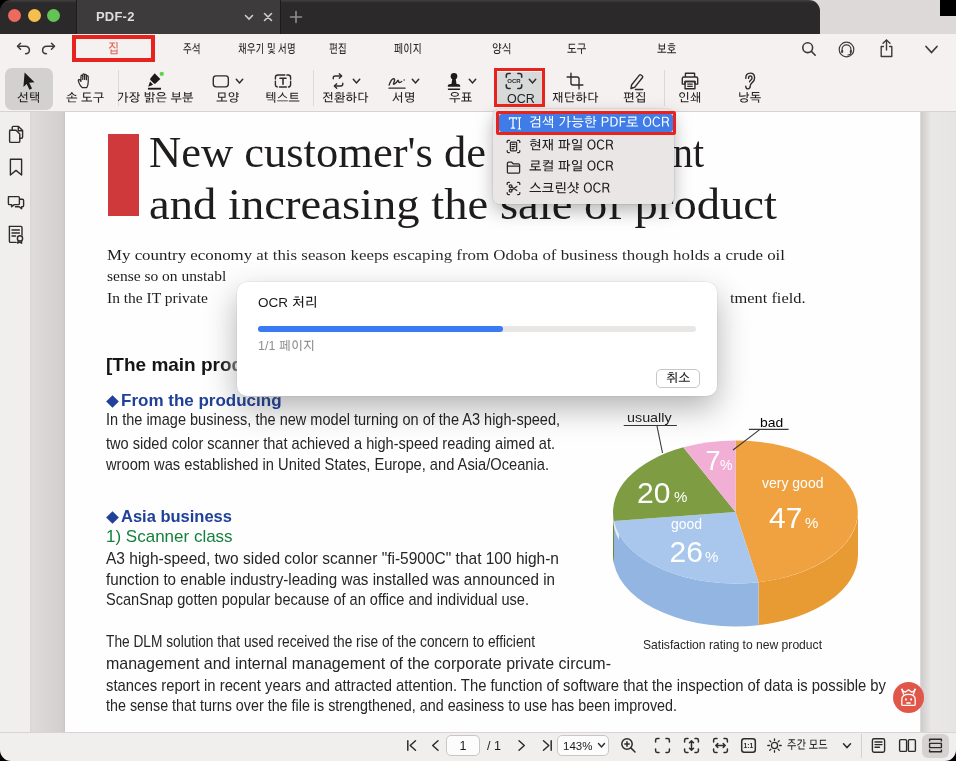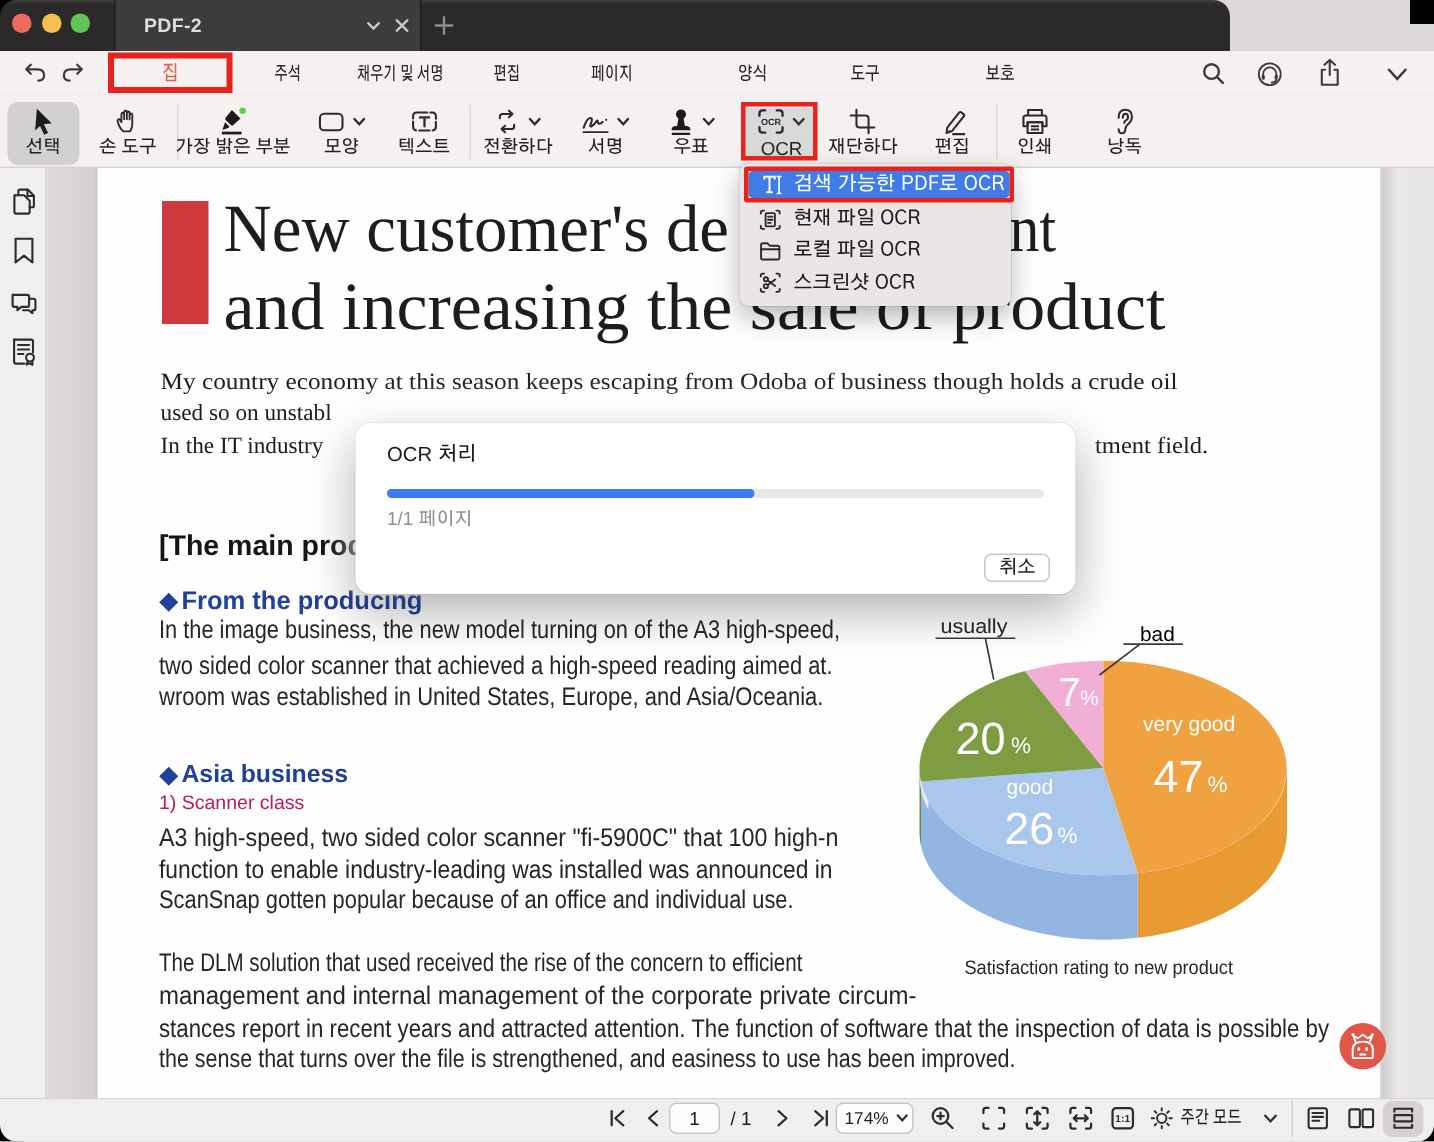--- a/index.html
+++ b/index.html
@@ -349,30 +349,30 @@
     </svg>
 <div id="lgut"></div>
     <div id="page"></div>
     <div id="rgut"></div>
 <div class="abs z1" style="left:65px;top:112px;width:856px;height:619px;overflow:hidden">
       <div style="position:absolute;left:-65px;top:-112px;width:956px;height:761px">
 <div class="abs" id="Lh1a" style="left:149px;top:129.7px;font-family:'Liberation Serif',serif;font-weight:400;color:#1f1c1c;font-size:45px;line-height:1;white-space:nowrap;transform:scaleX(0.9897);transform-origin:0 0">New customer's de</div>
         <div class="abs" id="Lh1b" style="left:673px;top:129.7px;font-family:'Liberation Serif',serif;font-weight:400;color:#1f1c1c;font-size:45px;line-height:1;white-space:nowrap;transform:scaleX(0.8853);transform-origin:0 0">nt</div>
         <div class="abs" id="Lh2" style="left:149px;top:181.7px;font-family:'Liberation Serif',serif;font-weight:400;color:#1f1c1c;font-size:45px;line-height:1;white-space:nowrap;transform:scaleX(1.0363);transform-origin:0 0">and increasing the sale of product</div>
         <div class="abs" id="Lp1a" style="left:107px;top:246.8px;font-family:'Liberation Serif',serif;font-weight:400;color:#1f1c1c;font-size:15.5px;line-height:1;white-space:nowrap;transform:scaleX(1.0877);transform-origin:0 0">My country economy at this season keeps escaping from Odoba of business though holds a crude oil</div>
-        <div class="abs" id="Lp1b" style="left:107px;top:268.3px;font-family:'Liberation Serif',serif;font-weight:400;color:#1f1c1c;font-size:15.5px;line-height:1;white-space:nowrap;transform:scaleX(1.0000);transform-origin:0 0">used so on unstabl</div>
-        <div class="abs" id="Lp1c" style="left:107px;top:289.8px;font-family:'Liberation Serif',serif;font-weight:400;color:#1f1c1c;font-size:15.5px;line-height:1;white-space:nowrap;transform:scaleX(1.0000);transform-origin:0 0">In the IT industry</div>
+        <div class="abs" id="Lp1b" style="left:107px;top:268.3px;font-family:'Liberation Serif',serif;font-weight:400;color:#1f1c1c;font-size:15.5px;line-height:1;white-space:nowrap;transform:scaleX(1.0000);transform-origin:0 0">sense so on unstabl</div>
+        <div class="abs" id="Lp1c" style="left:107px;top:289.8px;font-family:'Liberation Serif',serif;font-weight:400;color:#1f1c1c;font-size:15.5px;line-height:1;white-space:nowrap;transform:scaleX(1.0000);transform-origin:0 0">In the IT private</div>
         <div class="abs" id="Lp1d" style="left:729.5px;top:289.8px;font-family:'Liberation Serif',serif;font-weight:400;color:#1f1c1c;font-size:15.5px;line-height:1;white-space:nowrap;transform:scaleX(1.0566);transform-origin:0 0">tment field.</div>
         <div class="abs" id="Lhm" style="left:106px;top:354.6px;font-family:'Liberation Sans',sans-serif;font-weight:700;color:#161414;font-size:19px;line-height:1;white-space:nowrap;transform:scaleX(1.0000);transform-origin:0 0">[The main products in this season]</div>
         <div class="abs" id="Lb1" style="left:121px;top:391.5px;font-family:'Liberation Sans',sans-serif;font-weight:700;color:#20409a;font-size:17px;line-height:1;white-space:nowrap;transform:scaleX(1.0000);transform-origin:0 0">From the producing</div>
         <div class="abs" id="La1" style="left:106px;top:410.6px;font-family:'Liberation Sans',sans-serif;font-weight:400;color:#272525;font-size:17px;line-height:1;white-space:nowrap;transform:scaleX(0.8548);transform-origin:0 0">In the image business, the new model turning on of the A3 high-speed,</div>
         <div class="abs" id="La2" style="left:106px;top:435.1px;font-family:'Liberation Sans',sans-serif;font-weight:400;color:#272525;font-size:17px;line-height:1;white-space:nowrap;transform:scaleX(0.8576);transform-origin:0 0">two sided color scanner that achieved a high-speed reading aimed at.</div>
         <div class="abs" id="La3" style="left:106px;top:455.6px;font-family:'Liberation Sans',sans-serif;font-weight:400;color:#272525;font-size:17px;line-height:1;white-space:nowrap;transform:scaleX(0.8633);transform-origin:0 0">wroom was established in United States, Europe, and Asia/Oceania.</div>
         <div class="abs" id="Lb2" style="left:121px;top:507.5px;font-family:'Liberation Sans',sans-serif;font-weight:700;color:#20409a;font-size:16.5px;line-height:1;white-space:nowrap;transform:scaleX(1.0000);transform-origin:0 0">Asia business</div>
-        <div class="abs" id="Ll1" style="left:106px;top:528.1px;font-family:'Liberation Sans',sans-serif;font-weight:400;color:#be185d;font-size:13px;line-height:1;white-space:nowrap;transform:scaleX(1.0000);transform-origin:0 0">1) Scanner class</div>
+        <div class="abs" id="Ll1" style="left:106px;top:528.1px;font-family:'Liberation Sans',sans-serif;font-weight:400;color:#15803d;font-size:17px;line-height:1;white-space:nowrap;transform:scaleX(1.0000);transform-origin:0 0">1) Scanner class</div>
         <div class="abs" id="Ll2" style="left:106px;top:550.1px;font-family:'Liberation Sans',sans-serif;font-weight:400;color:#272525;font-size:17px;line-height:1;white-space:nowrap;transform:scaleX(0.9117);transform-origin:0 0">A3 high-speed, two sided color scanner "fi-5900C" that 100 high-n</div>
         <div class="abs" id="Ll3" style="left:106px;top:571.1px;font-family:'Liberation Sans',sans-serif;font-weight:400;color:#272525;font-size:17px;line-height:1;white-space:nowrap;transform:scaleX(0.8930);transform-origin:0 0">function to enable industry-leading was installed was announced in</div>
         <div class="abs" id="Ll4" style="left:106px;top:590.6px;font-family:'Liberation Sans',sans-serif;font-weight:400;color:#272525;font-size:17px;line-height:1;white-space:nowrap;transform:scaleX(0.8563);transform-origin:0 0">ScanSnap gotten popular because of an office and individual use.</div>
         <div class="abs" id="Ll6" style="left:106px;top:633.1px;font-family:'Liberation Sans',sans-serif;font-weight:400;color:#272525;font-size:17px;line-height:1;white-space:nowrap;transform:scaleX(0.8068);transform-origin:0 0">The DLM solution that used received the rise of the concern to efficient</div>
         <div class="abs" id="Ll7" style="left:106px;top:654.6px;font-family:'Liberation Sans',sans-serif;font-weight:400;color:#272525;font-size:17px;line-height:1;white-space:nowrap;transform:scaleX(0.9409);transform-origin:0 0">management and internal management of the corporate private circum-</div>
         <div class="abs" id="Ll8" style="left:106px;top:677.1px;font-family:'Liberation Sans',sans-serif;font-weight:400;color:#272525;font-size:17px;line-height:1;white-space:nowrap;transform:scaleX(0.8719);transform-origin:0 0">stances report in recent years and attracted attention. The function of software that the inspection of data is possible by</div>
         <div class="abs" id="Ll9" style="left:106px;top:697.1px;font-family:'Liberation Sans',sans-serif;font-weight:400;color:#272525;font-size:17px;line-height:1;white-space:nowrap;transform:scaleX(0.8427);transform-origin:0 0">the sense that turns over the file is strengthened, and easiness to use has been improved.</div>
         <div class="abs" id="Lcap" style="left:643px;top:638.4px;font-family:'Liberation Sans',sans-serif;font-weight:400;color:#272525;font-size:13px;line-height:1;white-space:nowrap;transform:scaleX(0.9312);transform-origin:0 0">Satisfaction rating to new product</div>
         <div class="abs" id="Llu" style="left:627px;top:411.1px;font-family:'Liberation Sans',sans-serif;font-weight:400;color:#272525;font-size:13.5px;line-height:1;white-space:nowrap;transform:scaleX(1.0611);transform-origin:0 0">usually</div>
         <div class="abs" id="Llb" style="left:760px;top:416.4px;font-family:'Liberation Sans',sans-serif;font-weight:400;color:#000000;font-size:13.5px;line-height:1;white-space:nowrap;transform:scaleX(1.0297);transform-origin:0 0">bad</div>
@@ -528,21 +528,21 @@
       <g fill="none" stroke="#2d2b2b" stroke-width="1.5" stroke-linecap="round" stroke-linejoin="round">
         <path d="M2 1.8 L7.3 6.5 L2 11.2"></path>
       </g>
     </svg>
     <svg class="abs" style="left:541px;top:739px" width="13" height="13" viewBox="0 0 13 13">
       <g fill="none" stroke="#2d2b2b" stroke-width="1.5" stroke-linecap="round" stroke-linejoin="round">
         <path d="M2.5 1.8 L7.8 6.5 L2.5 11.2"></path>
         <path d="M10.2 1.8 V11.2"></path>
       </g>
     </svg>
-    <div class="abs" style="left:557px;top:735px;width:52px;height:21px;background:#fdfcfc;border:1px solid #c9c6c5;border-radius:5px;font-size:11.5px;color:#1c1a1a;display:flex;align-items:center;padding-left:5px">174%</div>
+    <div class="abs" style="left:557px;top:735px;width:52px;height:21px;background:#fdfcfc;border:1px solid #c9c6c5;border-radius:5px;font-size:11.5px;color:#1c1a1a;display:flex;align-items:center;padding-left:5px">143%</div>
     <svg class="abs" style="left:597px;top:742px" width="9" height="7" viewBox="0 0 9 7">
       <path d="M1.5 1.5 L4.5 5 L7.5 1.5" fill="none" stroke="#2d2b2b" stroke-width="1.4" stroke-linecap="round"></path>
     </svg>
     <svg class="abs" style="left:620px;top:737px" width="17" height="17" viewBox="0 0 17 17">
       <g fill="none" stroke="#2d2b2b" stroke-width="1.5" stroke-linecap="round" stroke-linejoin="round">
         <circle cx="7" cy="7" r="5.2"></circle>
         <path d="M10.9 10.9 L15 15"></path>
         <path d="M7 4.8 V9.2 M4.8 7 H9.2"></path>
       </g>
     </svg>

